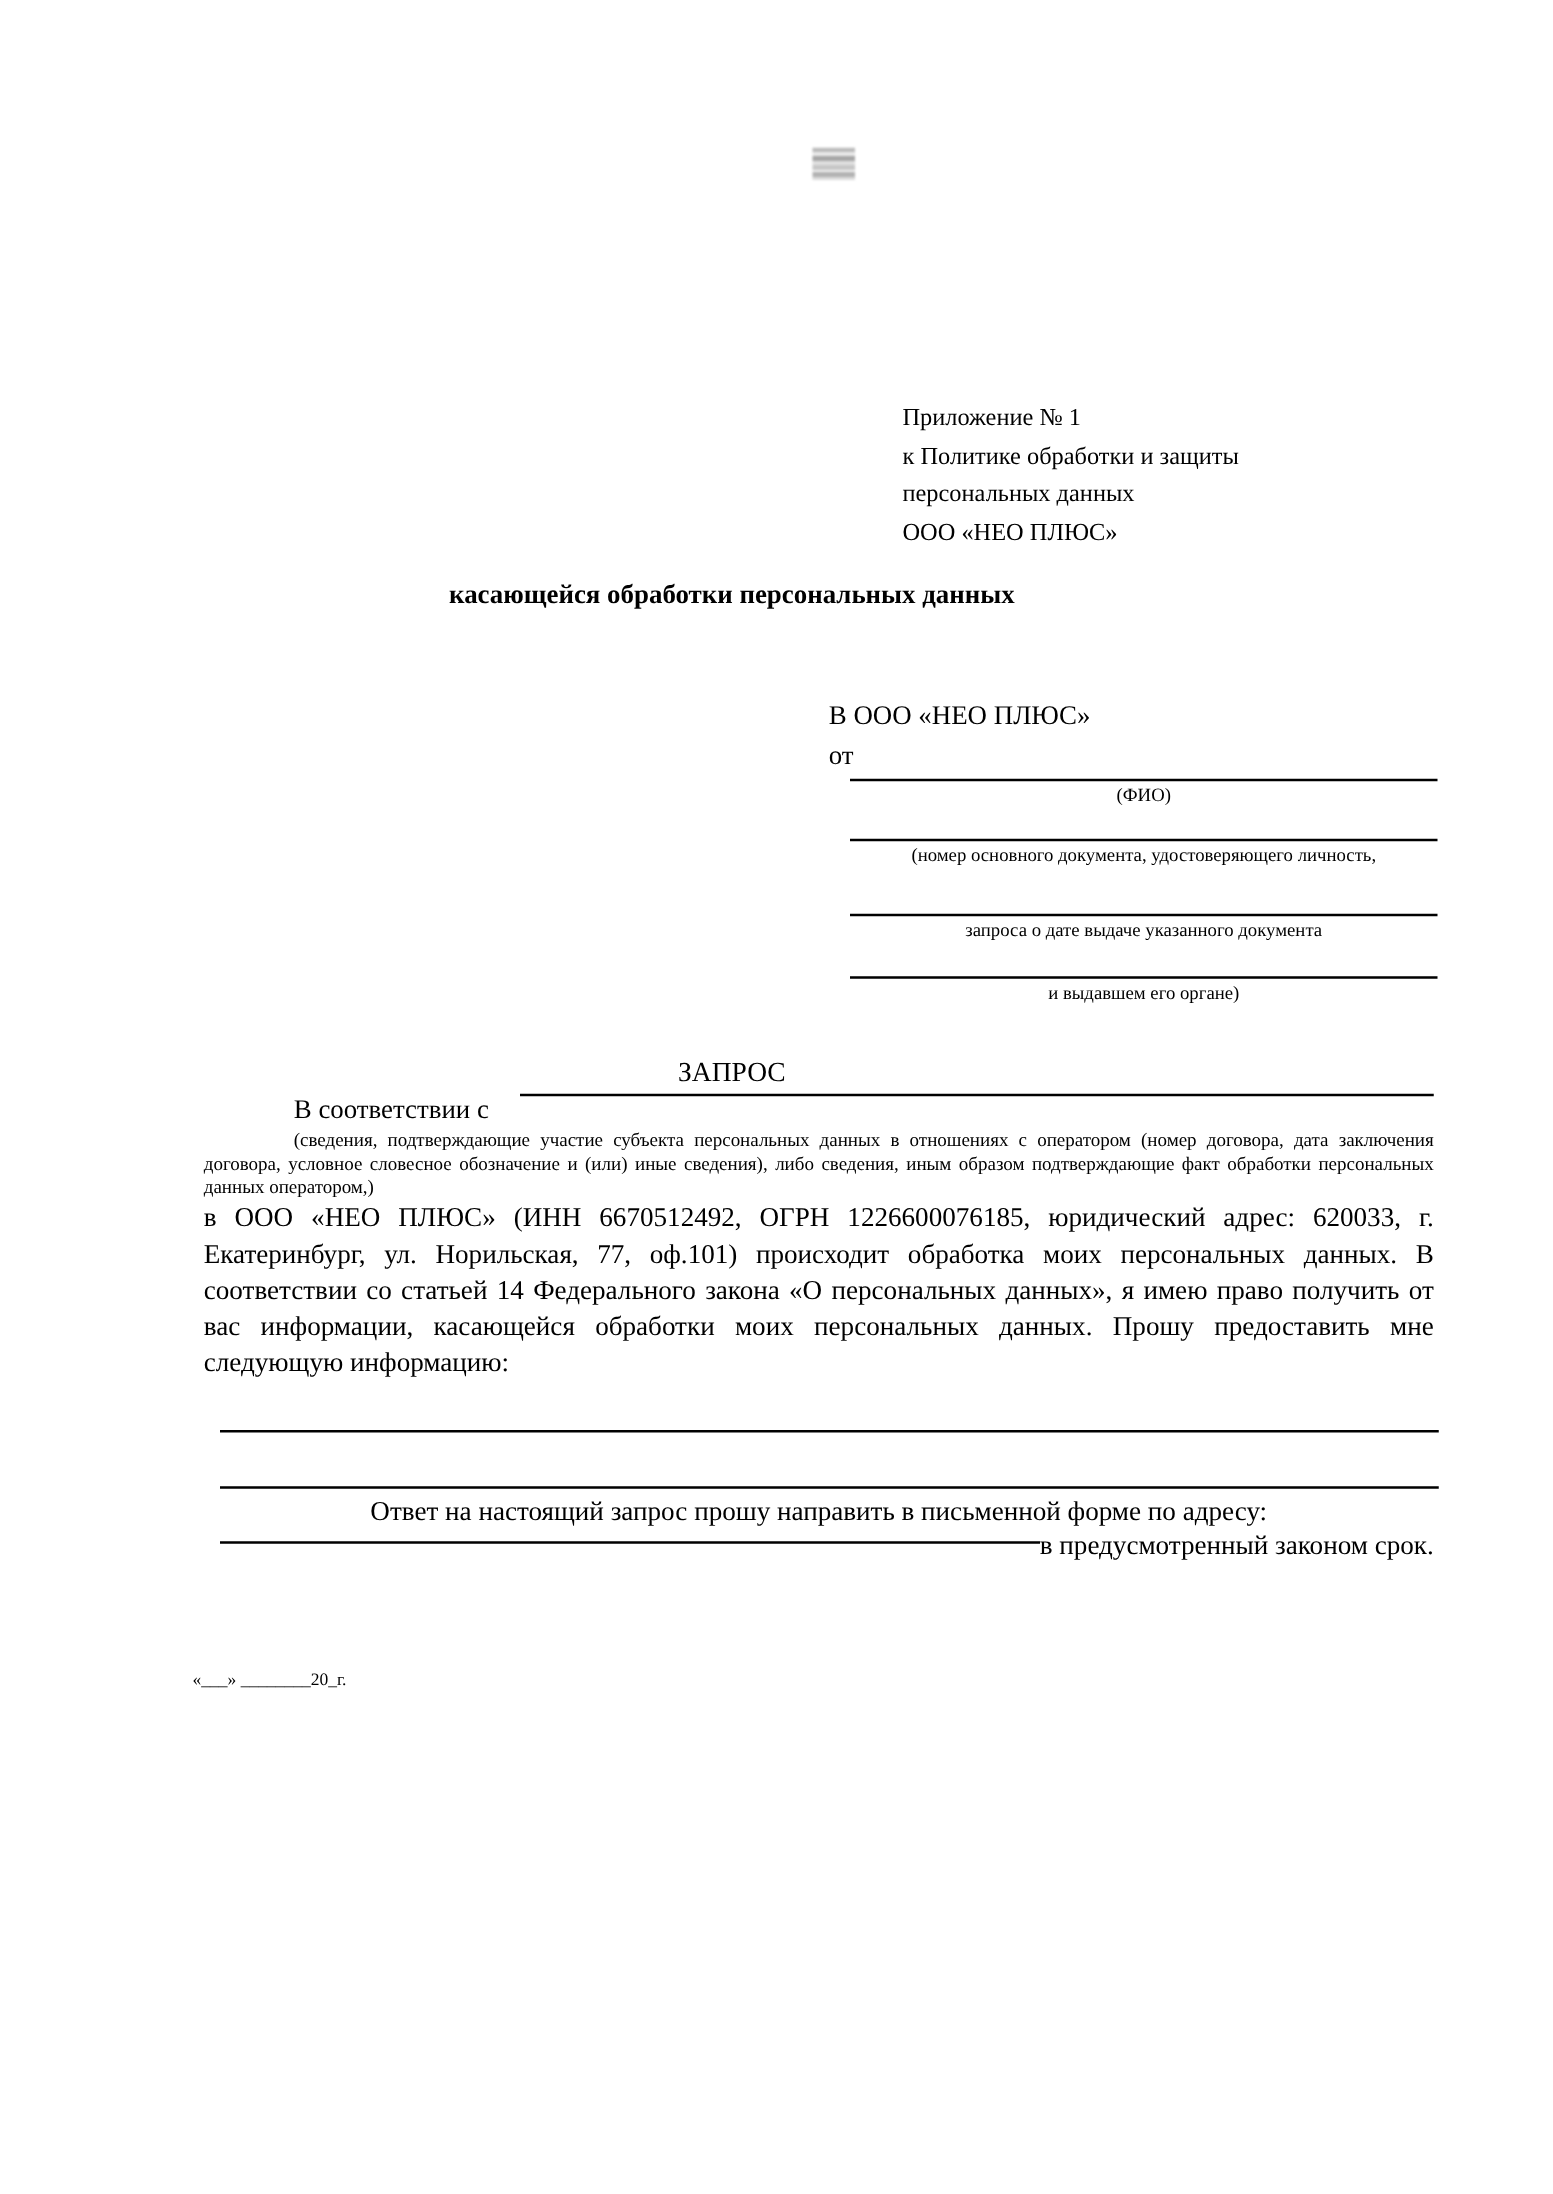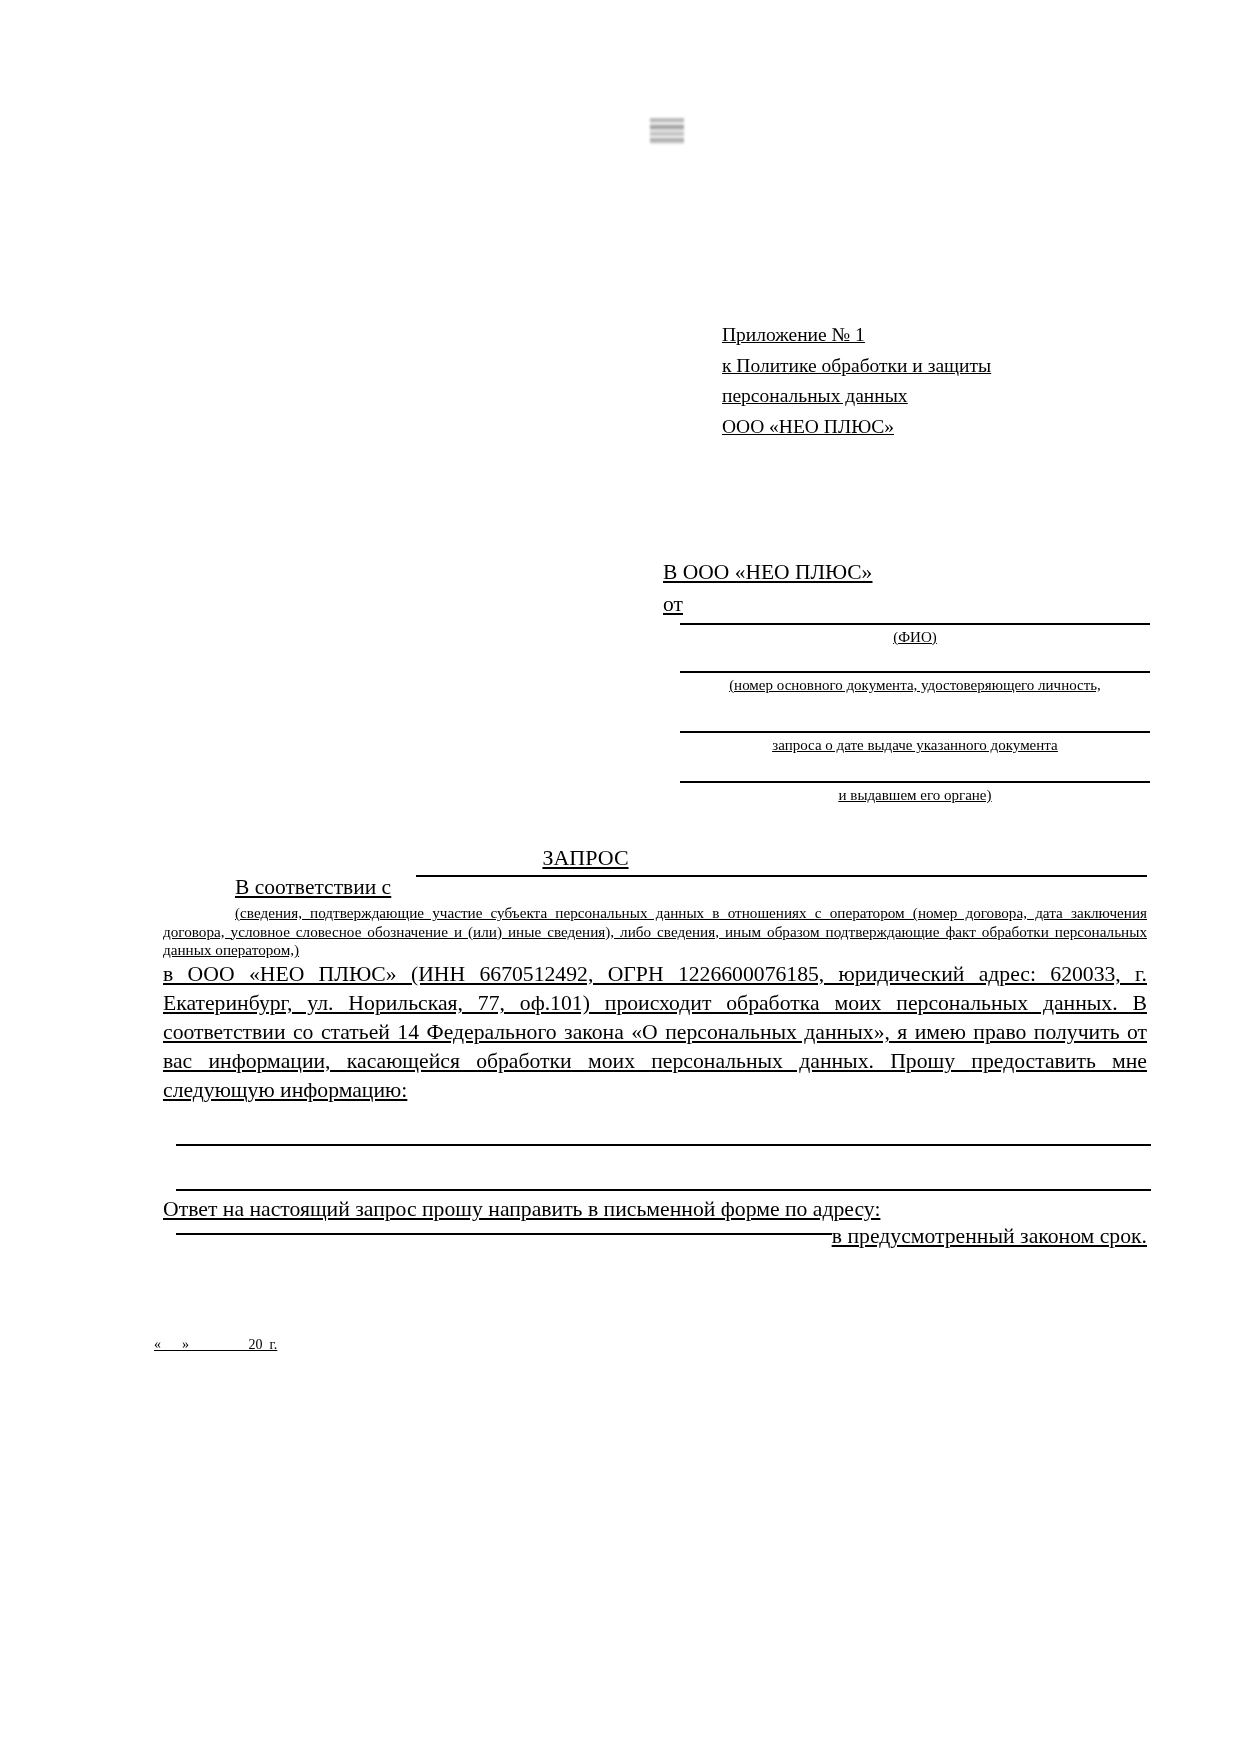--- a/index.html
+++ b/index.html
@@ -1,15 +1,15 @@
 <!DOCTYPE html>
 <html><head>
 <meta charset="utf-8">
 <style>
-  * { margin:0; padding:0; box-sizing:border-box;text-decoration:underline; }
+  * { margin:0; padding:0; box-sizing:border-box; }
   html, body { background:#ffffff; }
   body {
     width:1242px; height:1755px;
     position:relative;
     font-family:"Liberation Serif","DejaVu Serif",serif;
     color:#000;
     overflow:hidden;
   }
   .abs { position:absolute; }
 
@@ -60,21 +60,21 @@
   }
 
   .bodypar {
     left:163px; top:960px; width:984px;
     font-size:21.7px; line-height:29px; text-align:justify;
   }
 
   .writeline { left:176px; width:975px; border-top:2px solid #000; height:0; }
   .wl1 { top:1144px; } .wl2 { top:1189px; }
 
-  .reply-instr { left:163px; top:1197px; width:984px; text-align:left; font-size:21.7px; }
+  .reply-instr { left:163px; top:1197px; width:984px; text-align:center; font-size:21.7px; }
 
   .reply-tail { left:176px; top:1224px; width:971px; display:flex; align-items:center; font-size:21.7px; }
   .reply-tail .fill { flex:1; border-bottom:2px solid #000; margin-bottom:5px; height:0; }
   .reply-tail .txt { white-space:nowrap; }
 
   .footer {
     left:154px; top:1313px; width:984px;
     display:flex; justify-content:space-between; align-items:flex-end;
     font-size:14px;
     margin-top:24px;
@@ -90,20 +90,21 @@
   <div class="abs doc-logo"></div>
 
   <div class="abs appendix">
     <div>Приложение № 1</div>
     <div>к Политике обработки и защиты</div>
     <div>персональных данных</div>
     <div>ООО «НЕО ПЛЮС»</div>
   </div>
 
   <div class="abs doc-title">
+    <div>касающейся обработки персональных данных</div>
   </div>
 
   <div class="abs addressee">
     <div>В ООО «НЕО ПЛЮС»</div>
     <div>от</div>
   </div>
 
   <div class="abs field f1">
     <div class="rule"></div>
     <div class="caption">(ФИО)</div>

